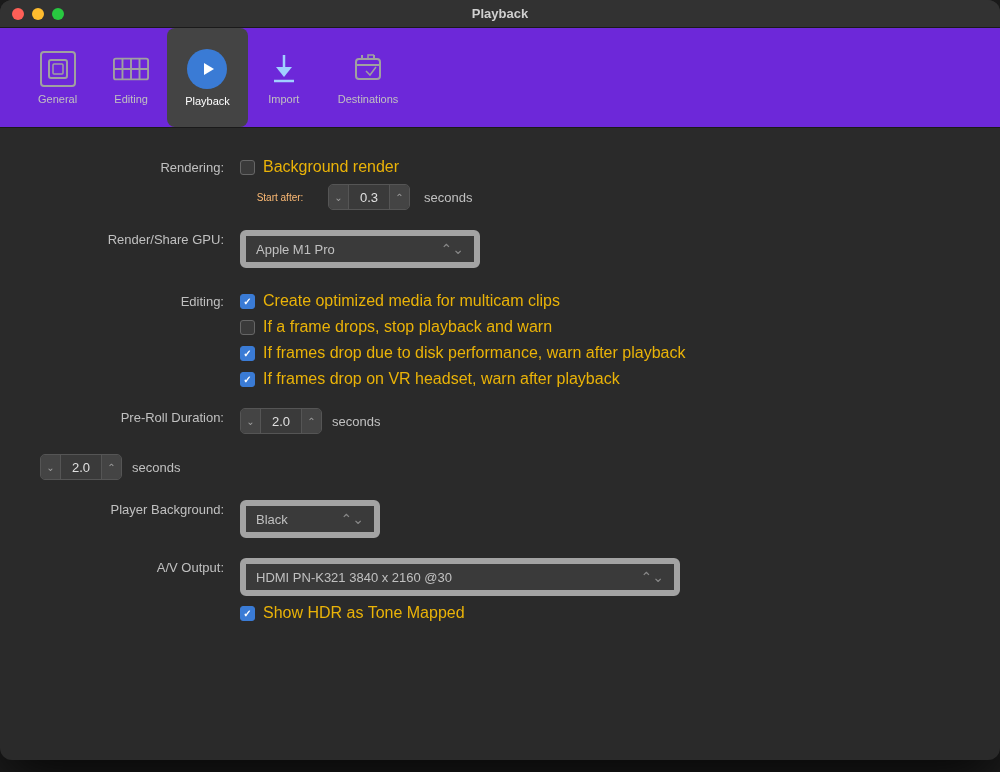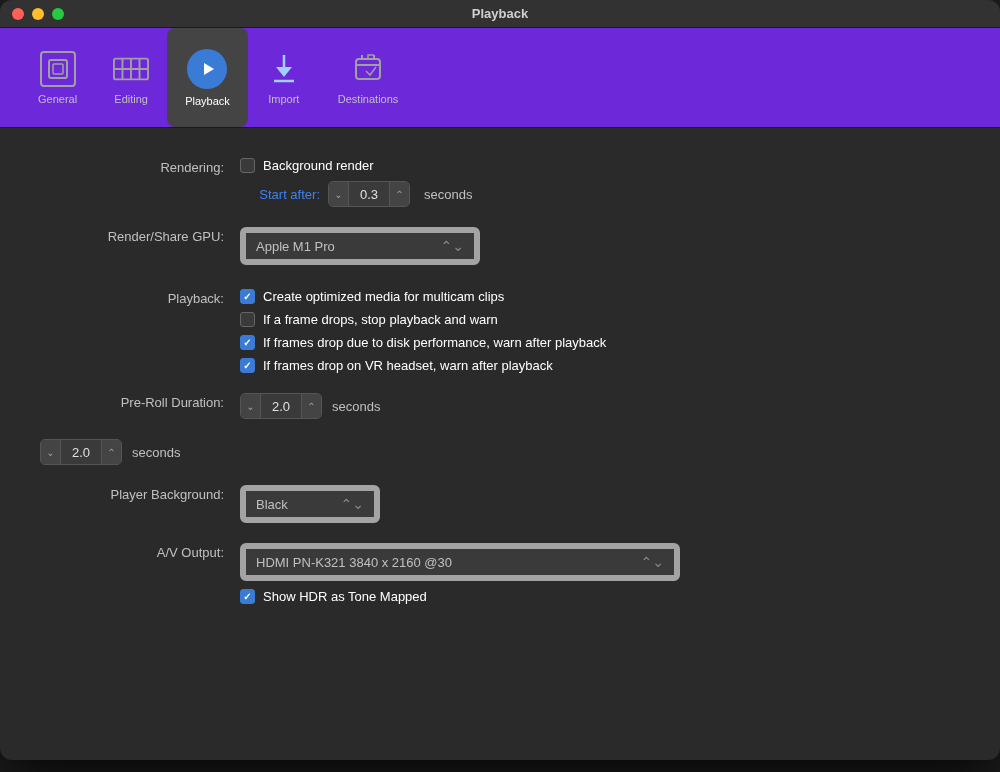--- a/index.html
+++ b/index.html
@@ -184,24 +184,24 @@
     }
 
     .start-after-row {
       display: flex;
       align-items: center;
       gap: 8px;
       padding-left: 0px;
     }
 
     .start-after-label {
-      font-size: 13px;
-      color: #3b82f6;
+      font-size: 10px;
+      color: #fdba74;
       min-width: 80px;
-      text-align: right;
+      text-align: center;
     }
 
     
     .checkbox-container {
       display: flex;
       align-items: center;
       gap: 8px;
     }
 
     .checkbox {
@@ -223,22 +223,22 @@
     }
 
     .checkbox.checked::after {
       content: '✓';
       color: white;
       font-size: 10px;
       font-weight: bold;
     }
 
     .checkbox-label {
-      font-size: 13px;
-      color: #ffffff;
+      font-size: 16px;
+      color: #eab308;
     }
 
     
     .dropdown {
       background: #3a3a3a;
       border: 6px solid #a3a3a3;
       border-radius: 6px;
       padding: 5px 10px;
       font-size: 13px;
       color: #c0c0c0;
@@ -414,21 +414,21 @@
       <div class="form-label">Render/Share GPU:</div>
       <div class="form-control">
         <div class="dropdown">
           <span>Apple M1 Pro</span>
           <span class="dropdown-arrow">⌃⌄</span>
         </div>
       </div>
     </div>
 
     <div class="form-row">
-      <div class="form-label">Playback:</div>
+      <div class="form-label">Editing:</div>
       <div class="form-control">
         <div class="checkbox-container">
           <div class="checkbox checked"></div>
           <span class="checkbox-label">Create optimized media for multicam clips</span>
         </div>
         <div class="checkbox-container">
           <div class="checkbox"></div>
           <span class="checkbox-label">If a frame drops, stop playback and warn</span>
         </div>
         <div class="checkbox-container">

